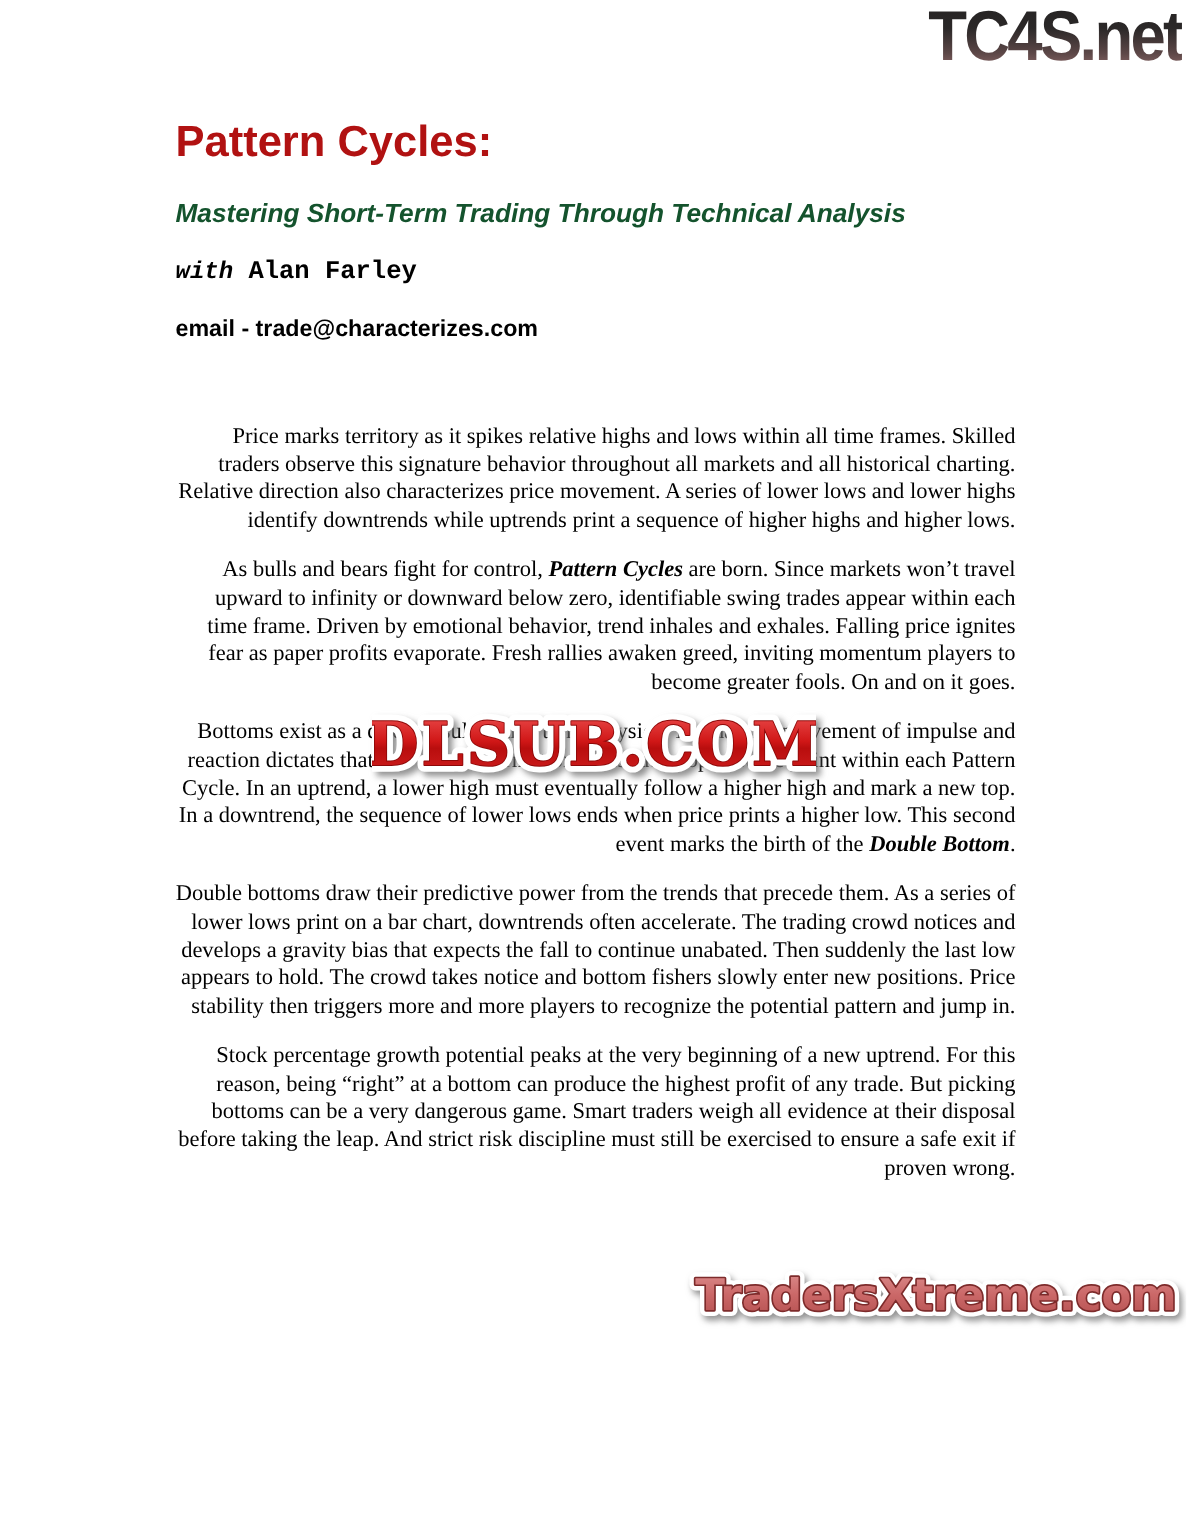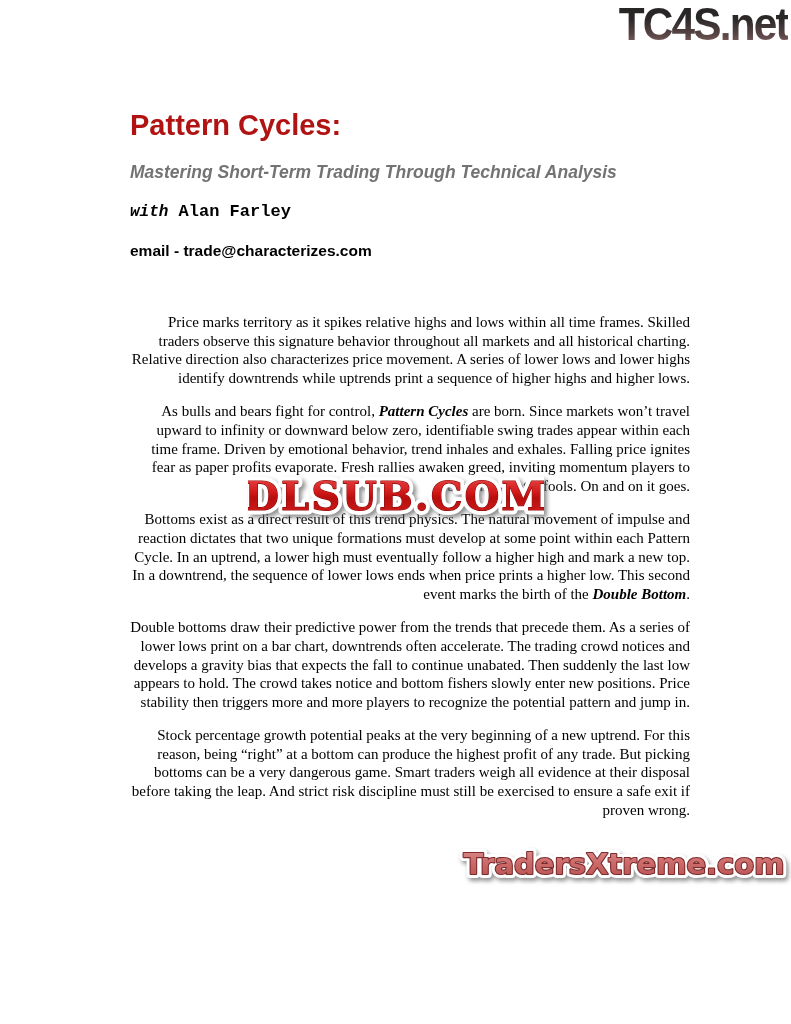--- a/index.html
+++ b/index.html
@@ -19,21 +19,21 @@
     font-weight:bold;
     font-size:47px; line-height:52px;
     letter-spacing:-2px;
     background:linear-gradient(180deg,#242222 0%,#2b2828 40%,#5c4747 72%,#9d7474 100%);
     -webkit-background-clip:text; background-clip:text;
     color:transparent;
     transform:scaleX(0.9); transform-origin:100% 0;
   }
   
   .content {
-    position:absolute; left:117px; top:110px; width:560px;margin-left:13px;
+    position:absolute; left:117px; top:80px; width:560px;
   }
   .title {
     margin:0;
     font-family:"Liberation Sans", sans-serif;
     font-weight:bold;
     font-size:29px; line-height:30px;
   }
   .subtitle {
     margin:23px 0 0 0;
     font-family:"Liberation Sans", sans-serif;
@@ -80,21 +80,21 @@
 </style>
 </head>
 <body>
 
 <div class="page">
 
   <div class="tc4s">TC4S.net</div>
 
   <div class="content">
     <h1 class="title" style="color: rgb(177, 18, 18);">Pattern Cycles:</h1>
-    <h2 class="subtitle" style="color: #737373;">Mastering Short-Term Trading Through Technical Analysis</h2>
+    <h2 class="subtitle" style="color: #14532d;">Mastering Short-Term Trading Through Technical Analysis</h2>
     <div class="byline">
       <span class="prefix">with</span>
       <span class="author">Alan Farley</span>
     </div>
     <div class="email-line">email - trade@characterizes.com</div>
     <div class="body-text">
         <p class="para"><span>Price marks territory as it spikes relative highs and lows within all time frames. Skilled traders observe this signature behavior throughout all markets and all historical charting. Relative direction also characterizes price movement. A series of lower lows and lower highs identify downtrends while uptrends print a sequence of higher highs and higher lows.</span></p>
         <p class="para"><span>As bulls and bears fight for control, </span><span class="em-strong">Pattern Cycles</span><span> are born. Since markets won’t travel upward to infinity or downward below zero, identifiable swing trades appear within each time frame. Driven by emotional behavior, trend inhales and exhales. Falling price ignites fear as paper profits evaporate. Fresh rallies awaken greed, inviting momentum players to become greater fools. On and on it goes.</span></p>
         <p class="para"><span>Bottoms exist as a direct result of this trend physics. The natural movement of impulse and reaction dictates that two unique formations must develop at some point within each Pattern Cycle. In an uptrend, a lower high must eventually follow a higher high and mark a new top. In a downtrend, the sequence of lower lows ends when price prints a higher low. This second event marks the birth of the </span><span class="em-strong">Double Bottom</span><span>.</span></p>
         <p class="para"><span>Double bottoms draw their predictive power from the trends that precede them. As a series of lower lows print on a bar chart, downtrends often accelerate. The trading crowd notices and develops a gravity bias that expects the fall to continue unabated. Then suddenly the last low appears to hold. The crowd takes notice and bottom fishers slowly enter new positions. Price stability then triggers more and more players to recognize the potential pattern and jump in.</span></p>

